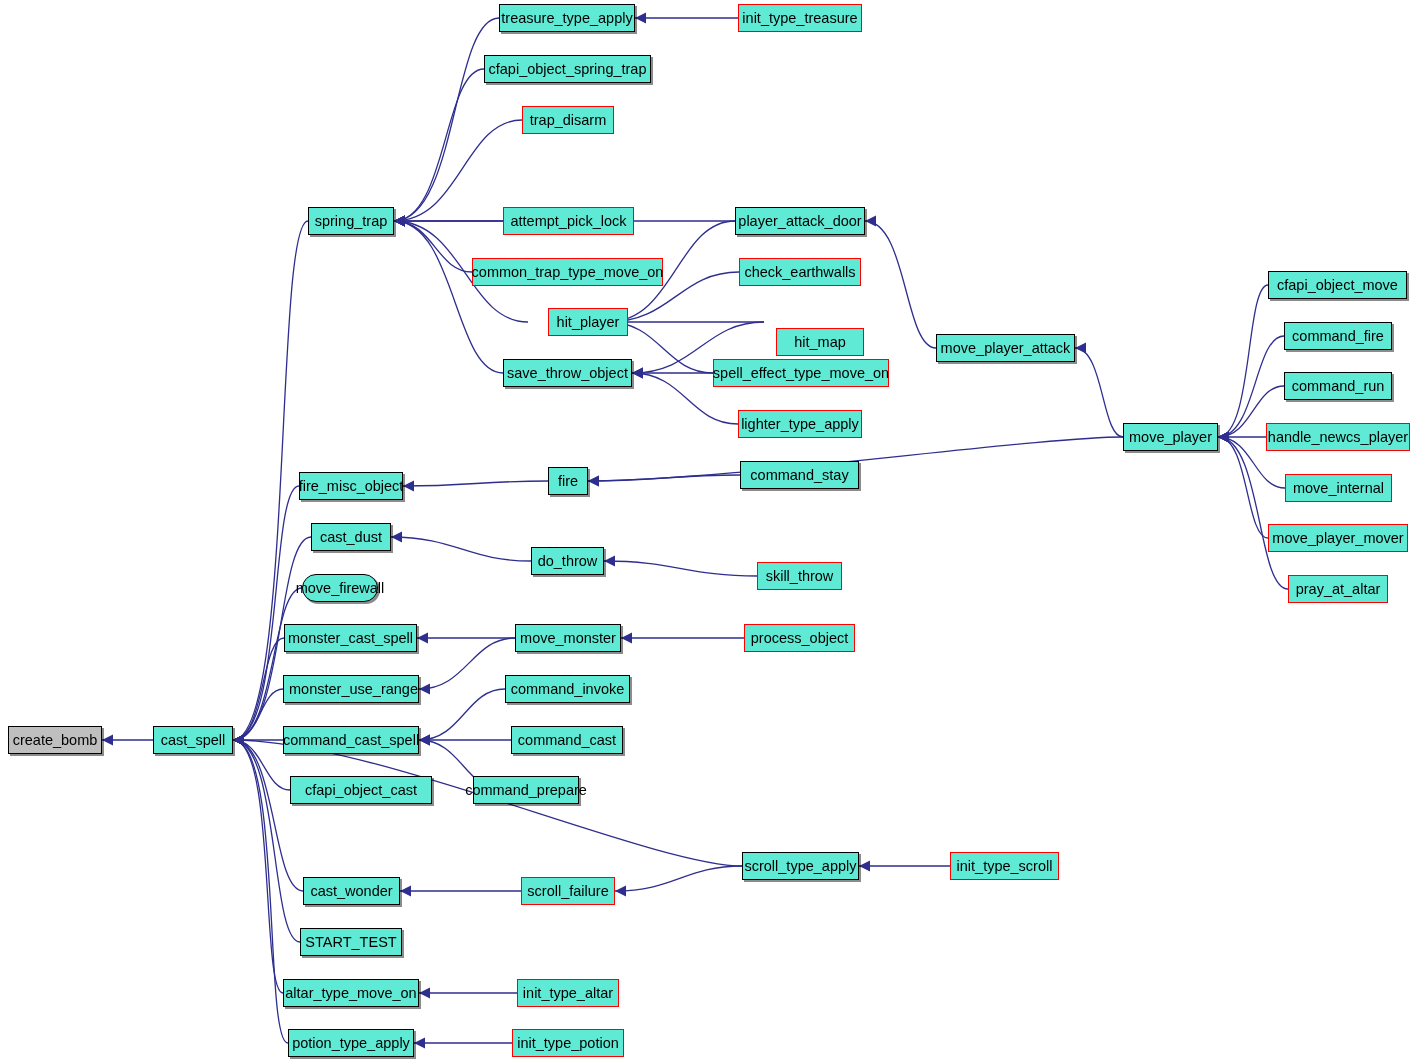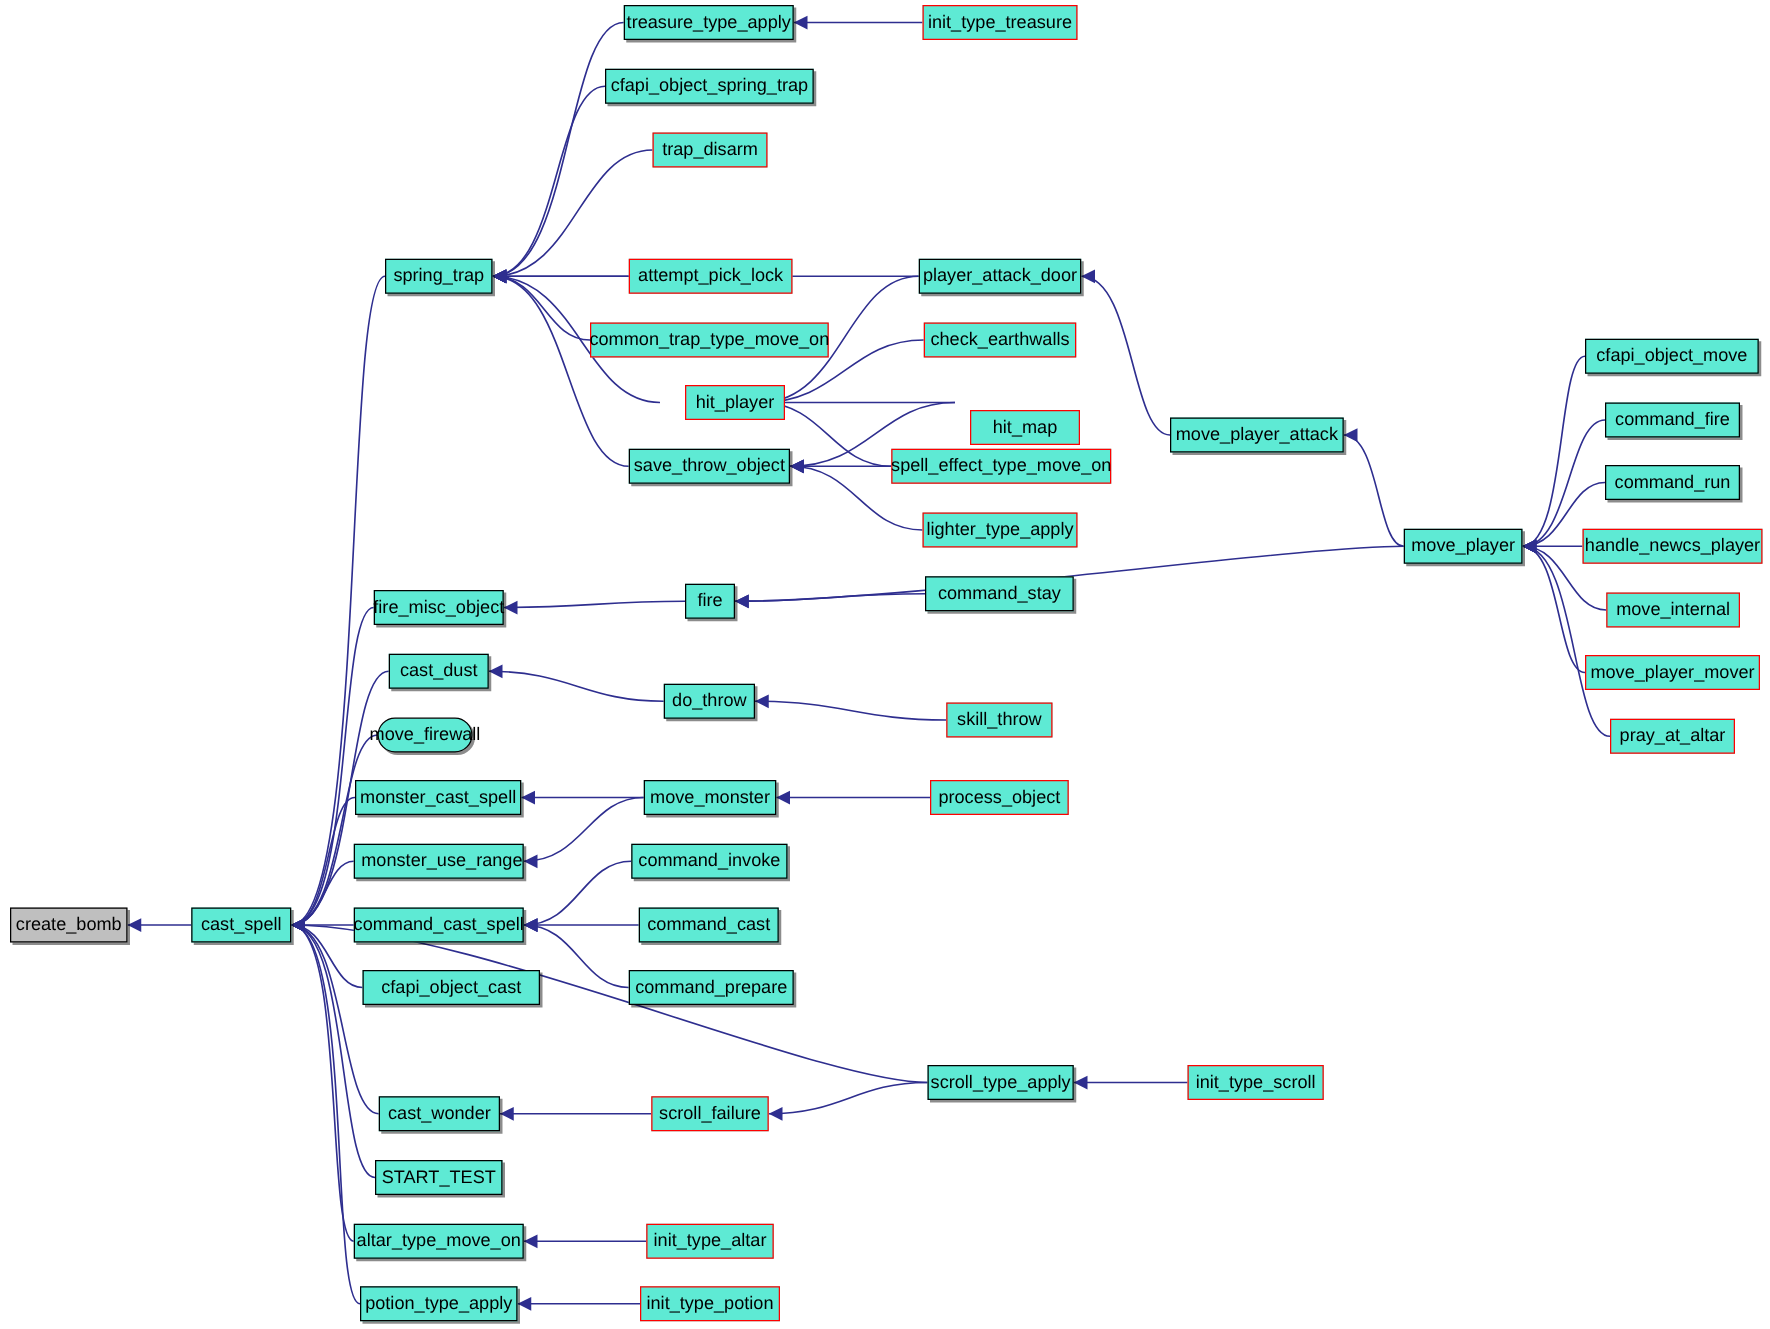--- a/index.html
+++ b/index.html
@@ -269,21 +269,21 @@
       </div>
       <div class="node" style="left: 283px; top: 726px; width: 136px;">
         <span>command_cast_spell</span>
       </div>
       <div class="node" style="left: 511px; top: 726px; width: 112px;">
         <span>command_cast</span>
       </div>
       <div class="node" style="left: 290px; top: 776px; width: 142px;">
         <span>cfapi_object_cast</span>
       </div>
-      <div class="node" style="left: 503px; top: 776px; width: 132px;">
+      <div class="node" style="left: 473px; top: 776px; width: 106px;">
         <span>command_prepare</span>
       </div>
       <div class="node" style="left: 742px; top: 852px; width: 117px;">
         <span>scroll_type_apply</span>
       </div>
       <div class="node red" style="left: 950px; top: 852px; width: 109px;">
         <span>init_type_scroll</span>
       </div>
       <div class="node" style="left: 303px; top: 877px; width: 97px;">
         <span>cast_wonder</span>

